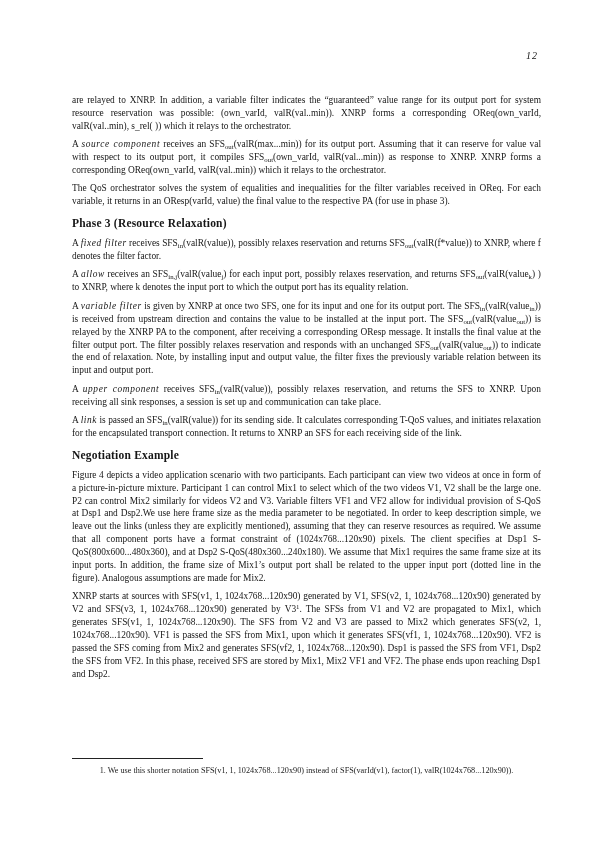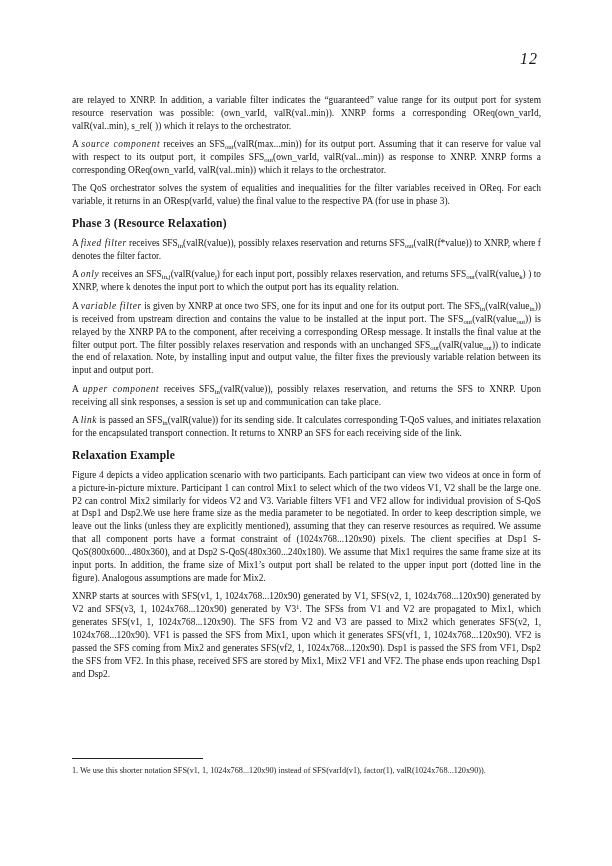--- a/index.html
+++ b/index.html
@@ -14,21 +14,21 @@
     background: #ffffff;
     font-family: "Liberation Serif", "DejaVu Serif", serif;
     color: #161616;
     overflow: hidden;
     box-sizing: border-box;
   }
   .page-number {
     position: absolute;
     top: 50px;
     right: 74px;
-    font-size: 16px;
+    font-size: 10px;
     font-style: italic;
     letter-spacing: 1px;
   }
   .doc-body {
     position: absolute;
     left: 72px;
     top: 94px;
     width: 469px;
     font-size: 9.4px;
     line-height: 12.9px;
@@ -64,40 +64,40 @@
   }
   .footnote-rule {
     width: 131px;
     height: 0;
     border-top: 1.5px solid #222222;
     margin-bottom: 6px;
   }
   .footnote {
     font-size: 8.2px;
     line-height: 11px;
-    text-align: left;
+    text-align: center;
     color: #1c1c1c;
   }
 </style>
 </head>
 <body>
 
 <div class="page">
   <div class="page-number">12</div>
   <div class="doc-body">
       <p class="para">are relayed to XNRP. In addition, a variable filter indicates the “guaranteed” value range for its output port for system resource reservation was possible: (own_varId, valR(val..min)). XNRP forms a corresponding OReq(own_varId, valR(val..min), s_rel( )) which it relays to the orchestrator.</p>
       <p class="para">A <em class="it">source component</em> receives an SFS<sub>out</sub>(valR(max...min)) for its output port. Assuming that it can reserve for value val with respect to its output port, it compiles SFS<sub>out</sub>(own_varId, valR(val...min)) as response to XNRP. XNRP forms a corresponding OReq(own_varId, valR(val..min)) which it relays to the orchestrator.</p>
       <p class="para">The QoS orchestrator solves the system of equalities and inequalities for the filter variables received in OReq. For each variable, it returns in an OResp(varId, value) the final value to the respective PA (for use in phase 3).</p>
       <h3 class="heading">Phase 3 (Resource Relaxation)</h3>
       <p class="para">A <em class="it">fixed filter</em> receives SFS<sub>in</sub>(valR(value)), possibly relaxes reservation and returns SFS<sub>out</sub>(valR(f*value)) to XNRP, where f denotes the filter factor.</p>
-      <p class="para">A <em class="it">only</em> receives an SFS<sub>in,j</sub>(valR(value<sub>j</sub>) for each input port, possibly relaxes reservation, and returns SFS<sub>out</sub>(valR(value<sub>k</sub>) ) to XNRP, where k denotes the input port to which the output port has its equality relation.</p>
+      <p class="para">A <em class="it">allow</em> receives an SFS<sub>in,j</sub>(valR(value<sub>j</sub>) for each input port, possibly relaxes reservation, and returns SFS<sub>out</sub>(valR(value<sub>k</sub>) ) to XNRP, where k denotes the input port to which the output port has its equality relation.</p>
       <p class="para">A <em class="it">variable filter</em> is given by XNRP at once two SFS, one for its input and one for its output port. The SFS<sub>in</sub>(valR(value<sub>in</sub>)) is received from upstream direction and contains the value to be installed at the input port. The SFS<sub>out</sub>(valR(value<sub>out</sub>)) is relayed by the XNRP PA to the component, after receiving a corresponding OResp message. It installs the final value at the filter output port. The filter possibly relaxes reservation and responds with an unchanged SFS<sub>out</sub>(valR(value<sub>out</sub>)) to indicate the end of relaxation. Note, by installing input and output value, the filter fixes the previously variable relation between its input and output port.</p>
       <p class="para">A <em class="it">upper component</em> receives SFS<sub>in</sub>(valR(value)), possibly relaxes reservation, and returns the SFS to XNRP. Upon receiving all sink responses, a session is set up and communication can take place.</p>
       <p class="para">A <em class="it">link</em> is passed an SFS<sub>in</sub>(valR(value)) for its sending side. It calculates corresponding T-QoS values, and initiates relaxation for the encapsulated transport connection. It returns to XNRP an SFS for each receiving side of the link.</p>
-      <h3 class="heading">Relaxation Example</h3>
+      <h3 class="heading">Negotiation Example</h3>
       <p class="para">Figure 4 depicts a video application scenario with two participants. Each participant can view two videos at once in form of a picture-in-picture mixture. Participant 1 can control Mix1 to select which of the two videos V1, V2 shall be the large one. P2 can control Mix2 similarly for videos V2 and V3. Variable filters VF1 and VF2 allow for individual provision of S-QoS at Dsp1 and Dsp2.We use here frame size as the media parameter to be negotiated. In order to keep description simple, we leave out the links (unless they are explicitly mentioned), assuming that they can reserve resources as required. We assume that all component ports have a format constraint of (1024x768...120x90) pixels. The client specifies at Dsp1 S-QoS(800x600...480x360), and at Dsp2 S-QoS(480x360...240x180). We assume that Mix1 requires the same frame size at its input ports. In addition, the frame size of Mix1’s output port shall be related to the upper input port (dotted line in the figure). Analogous assumptions are made for Mix2.</p>
       <p class="para">XNRP starts at sources with SFS(v1, 1, 1024x768...120x90) generated by V1, SFS(v2, 1, 1024x768...120x90) generated by V2 and SFS(v3, 1, 1024x768...120x90) generated by V3<sup>1</sup>. The SFSs from V1 and V2 are propagated to Mix1, which generates SFS(v1, 1, 1024x768...120x90). The SFS from V2 and V3 are passed to Mix2 which generates SFS(v2, 1, 1024x768...120x90). VF1 is passed the SFS from Mix1, upon which it generates SFS(vf1, 1, 1024x768...120x90). VF2 is passed the SFS coming from Mix2 and generates SFS(vf2, 1, 1024x768...120x90). Dsp1 is passed the SFS from VF1, Dsp2 the SFS from VF2. In this phase, received SFS are stored by Mix1, Mix2 VF1 and VF2. The phase ends upon reaching Dsp1 and Dsp2.</p>
     </div>
   <div class="footnote-area">
     <div class="footnote-rule"></div>
     <div class="footnote">1.  We use this shorter notation SFS(v1, 1, 1024x768...120x90) instead of SFS(varId(v1), factor(1), valR(1024x768...120x90)).</div>
   </div>
 </div>
 
 </body></html>

